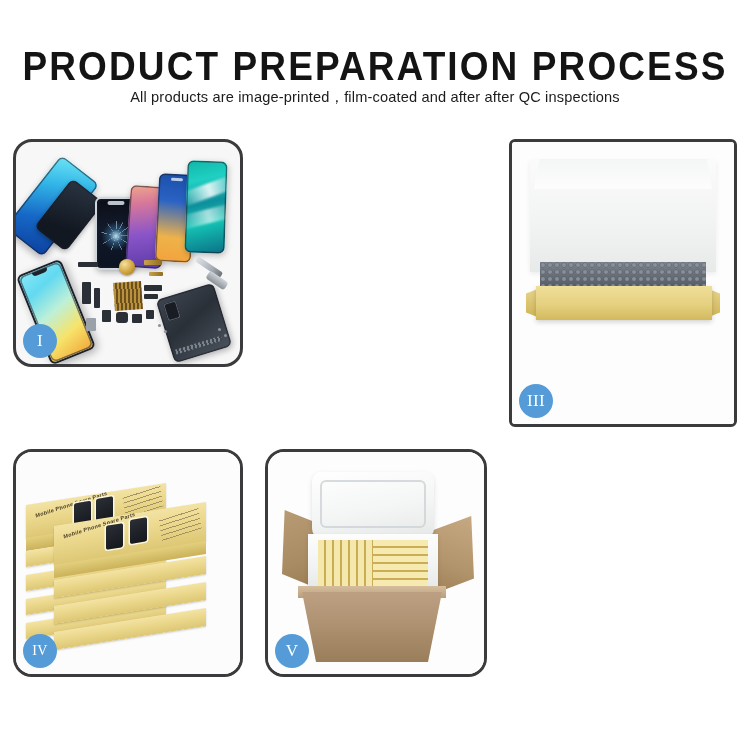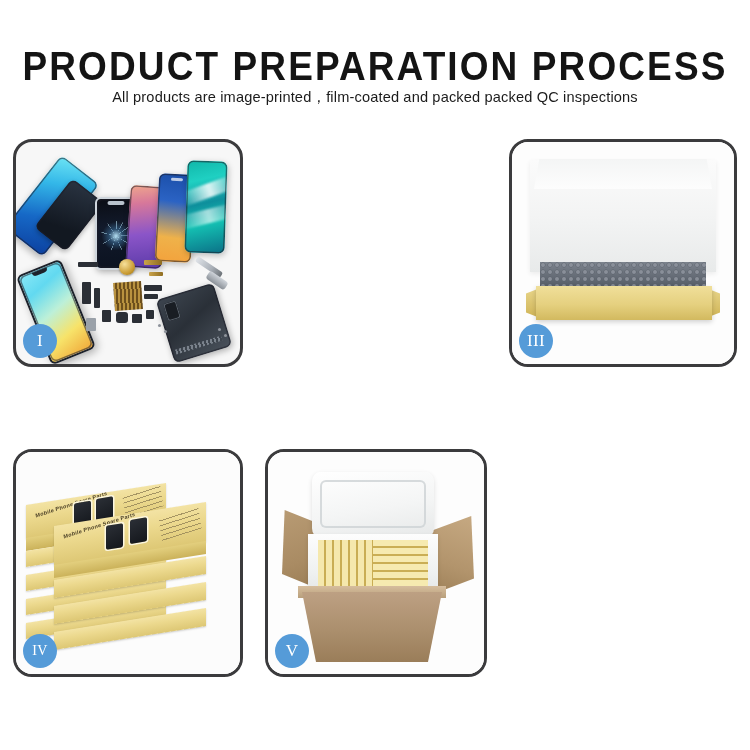--- a/index.html
+++ b/index.html
@@ -33,21 +33,21 @@
   .grid { position: absolute; left: 13px; top: 139px; width: 724px; height: 538px; }
   .panel {
     position: absolute;
     border: 3px solid #3b3b3d;
     border-radius: 19px;
     background: #f7f7f7;
     overflow: hidden;
   }
   .p1 { left: 0px;   top: 0px;   width: 230px; height: 228px; }
   .p2 { left: 252px; top: 0px;   width: 222px; height: 228px; }
-  .p3 { left: 496px; top: 0px;   width: 228px; height: 228px; }
+  .p3 { left: 496px; top: 0px;   width: 228px; height: 288px; border-radius: 6px; }
   .p4 { left: 0px;   top: 310px; width: 230px; height: 228px; }
   .p5 { left: 252px; top: 310px; width: 222px; height: 228px; }
   .p6 { left: 496px; top: 310px; width: 228px; height: 228px; }
 
   .scene { position: absolute; inset: 0; }
 
   
   .badge {
     position: absolute; left: 7px; bottom: 6px;
     width: 34px; height: 34px; border-radius: 50%;
@@ -385,21 +385,21 @@
     opacity:.9;
   }
 </style>
 </head>
 <body>
 
 <div id="root">
 
   <div class="header">
     <div class="title">PRODUCT PREPARATION PROCESS</div>
-    <div class="subtitle">All products are image-printed，film-coated and packed packed QC inspections</div>
+    <div class="subtitle">All products are image-printed，film-coated and after after QC inspections</div>
   </div>
 
   <div class="grid">
 
     <div class="panel p1">
       <div class="scene">
         <div class="ph scr-blue"></div>
         <div class="ph scr-blue2"></div>
         <div class="ph ph-g">
           <div class="notch"></div>

